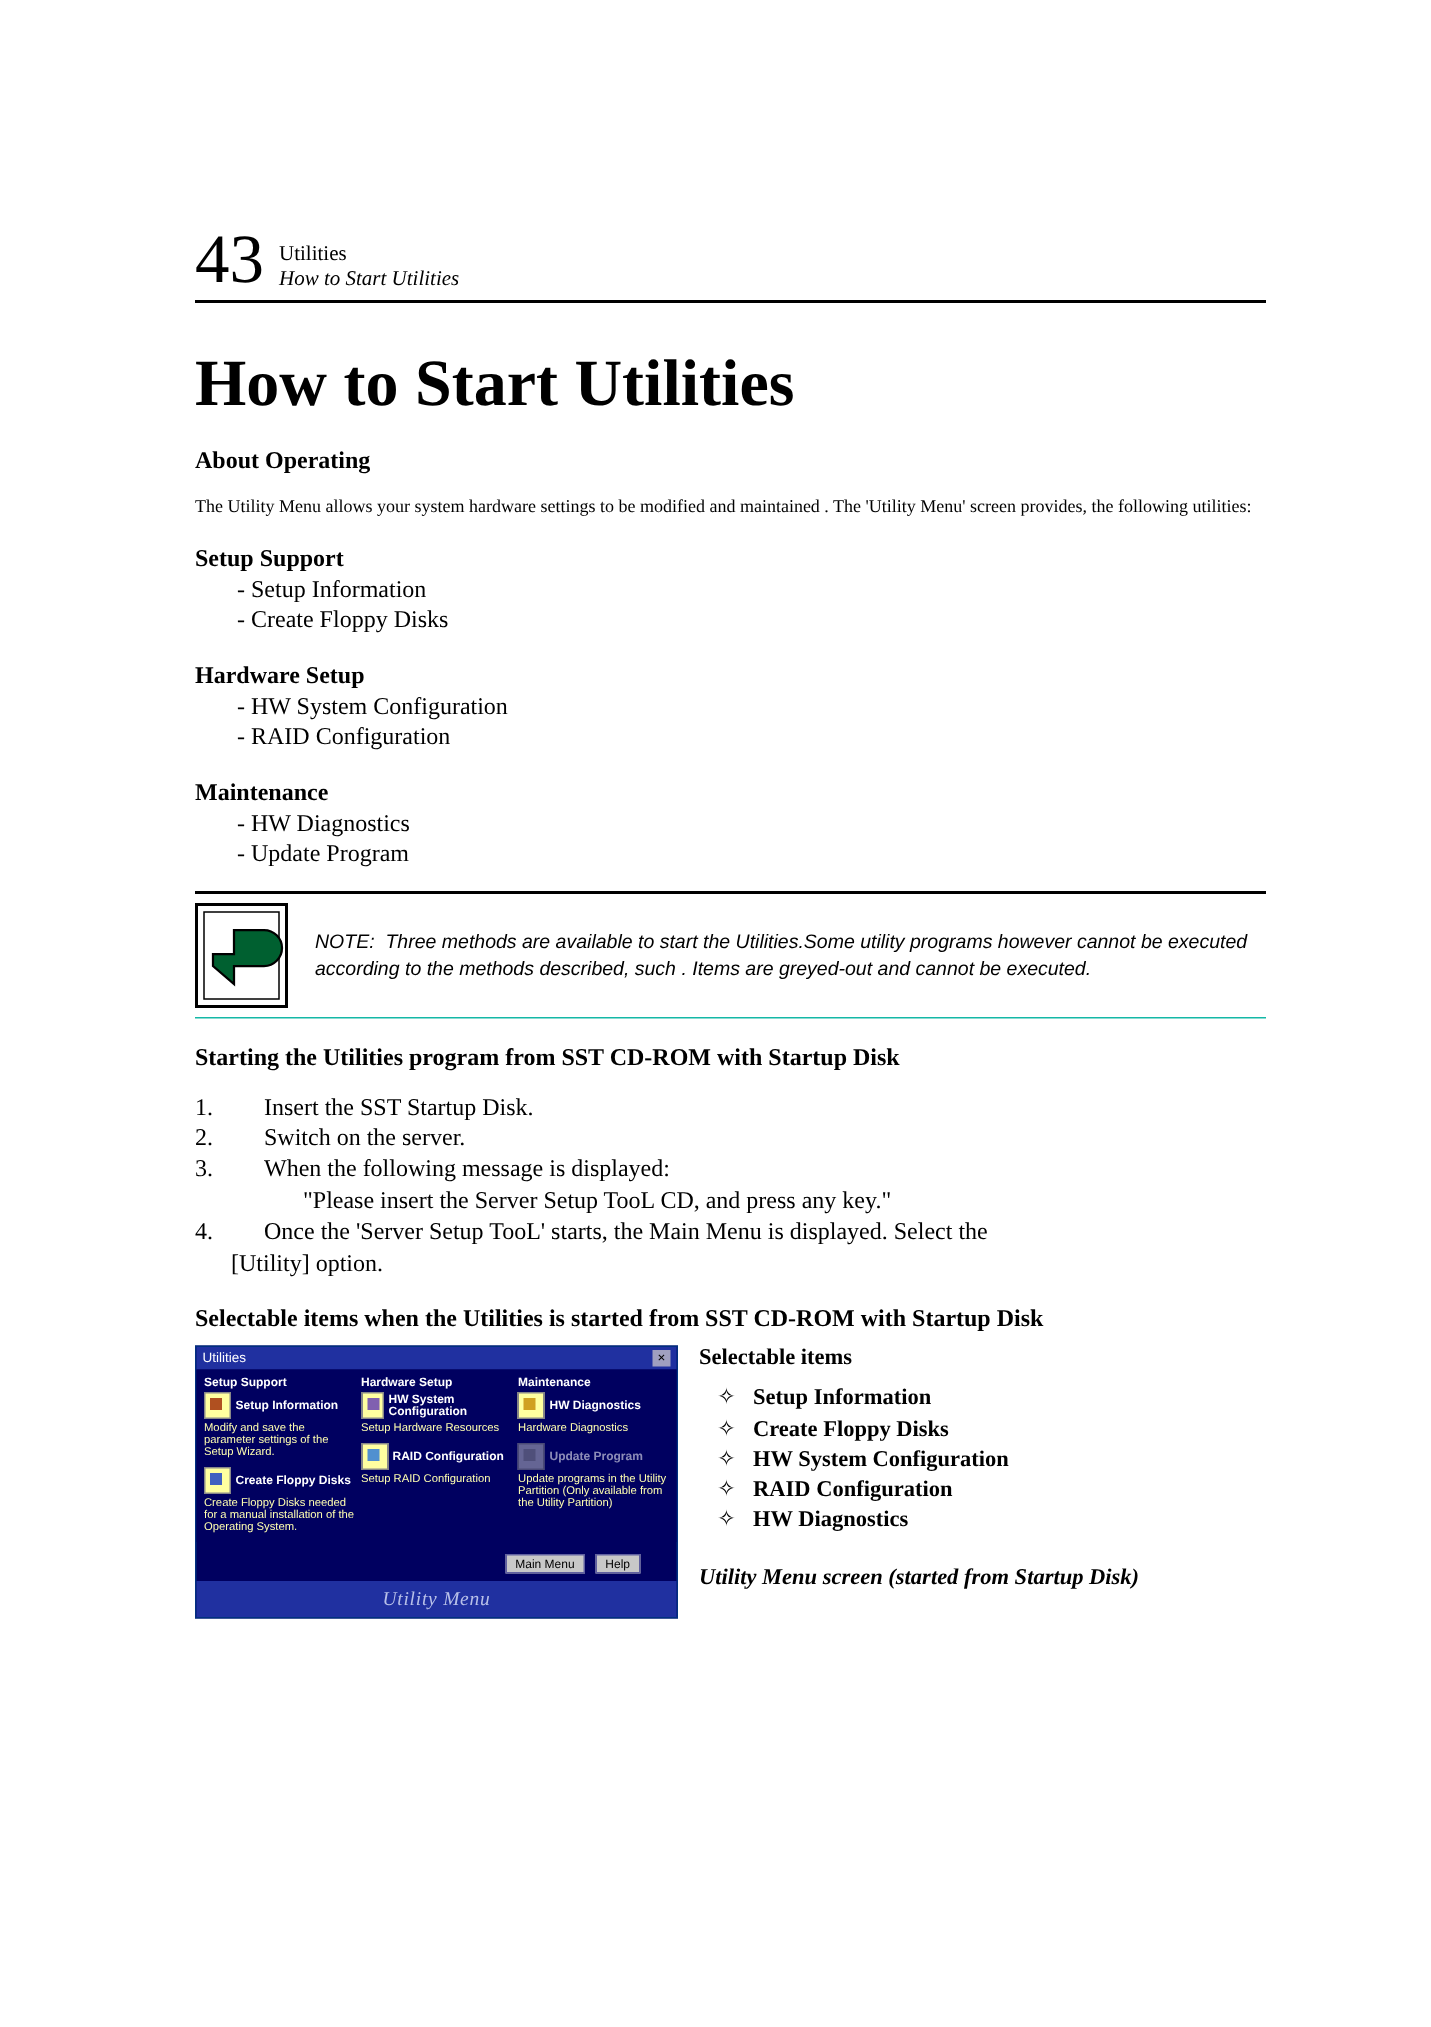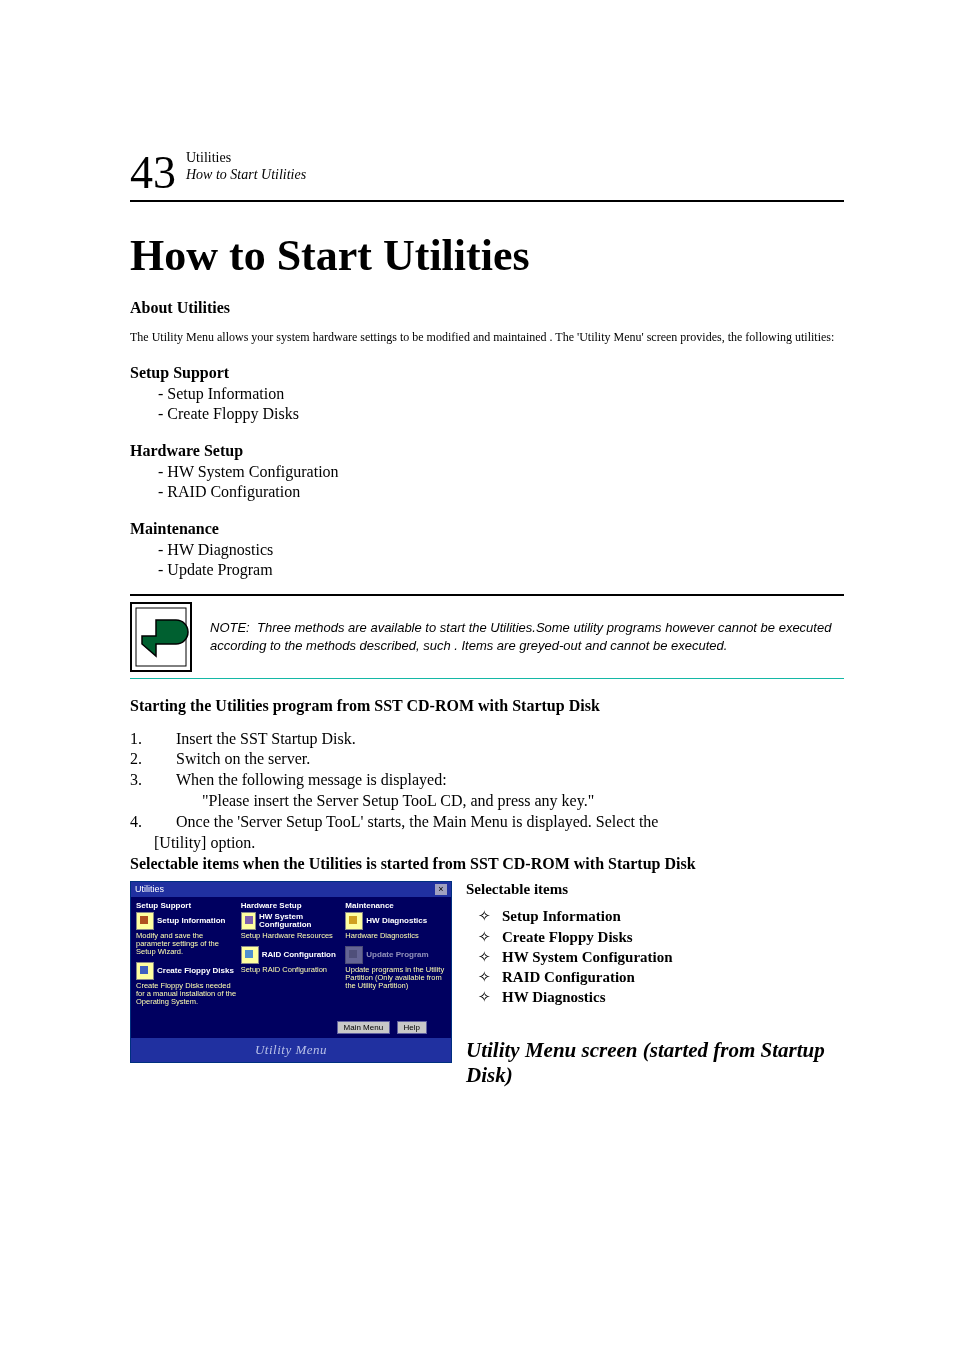--- a/index.html
+++ b/index.html
@@ -7,21 +7,21 @@
     background: #fff;
     font-family: "Times New Roman", Times, serif;
     color: #000;
     width: 954px;
   }
   .page {
     padding: 150px 110px 80px 130px;
   }
   .hdr {
     display: flex;
-    align-items: flex-start;
+    align-items: flex-end;
     border-bottom: 2px solid #000;
     padding-bottom: 4px;
     margin-bottom: 28px;
   }
   .hdr-num {
     font-size: 46px;
     line-height: 1;
     margin-right: 10px;
   }
   .hdr-text {
@@ -217,40 +217,40 @@
   .bul-sym {
     width: 24px;
     flex: 0 0 24px;
   }
   .bul-txt {
     font-weight: bold;
   }
   .cap {
     font-style: italic;
     font-weight: bold;
-    margin-top: 30px;
-    font-size: 21px;
+    margin-top: 20px;
+    font-size: 15px;
   }
 </style>
 </head>
 <body>
 
 <div class="page">
 
   <div class="hdr">
     <div class="hdr-num">43</div>
     <div class="hdr-text">
       <div>Utilities</div>
       <div class="hdr-sub">How to Start Utilities</div>
     </div>
   </div>
 
   <h1>How to Start Utilities</h1>
 
-  <div class="sec-title">About Utilities</div>
+  <div class="sec-title">About Operating</div>
   <div class="body-text">The Utility Menu allows your system hardware settings to be modified and maintained . The 'Utility Menu' screen provides, the following utilities:</div>
 
   <div class="sec-title">Setup Support</div>
   <div class="indent-list">- Setup Information</div>
   <div class="indent-list">- Create Floppy Disks</div>
 
   <div class="sec-title">Hardware Setup</div>
   <div class="indent-list">- HW System Configuration</div>
   <div class="indent-list">- RAID Configuration</div>
 
@@ -295,21 +295,21 @@
     <div class="row">
       <div class="num">4.</div>
       <div class="num-pad">Once the 'Server Setup TooL' starts, the Main Menu is displayed. Select the</div>
     </div>
     <div class="row">
       <div class="num"></div>
       <div>[Utility] option.</div>
     </div>
   </div>
 
-  <div class="sec-title" style="margin-top:2px">Selectable items when the Utilities is started from SST CD-ROM with Startup Disk</div>
+  <div class="sec-title" style="margin-top:18px">Selectable items when the Utilities is started from SST CD-ROM with Startup Disk</div>
 
   <div class="shot-row">
 
     <div class="shot">
       <div class="shot-title">
         <span>Utilities</span>
         <span class="shot-close">×</span>
       </div>
       <div class="shot-body">
 

